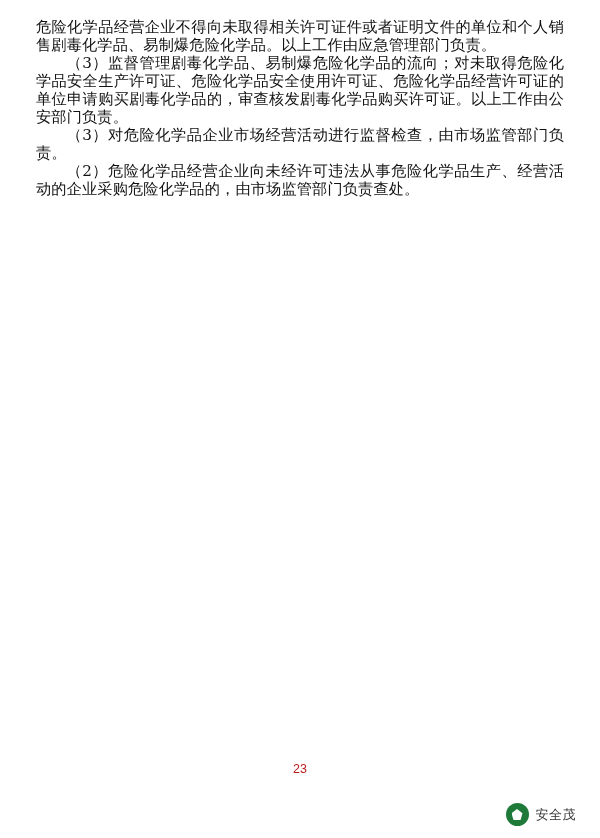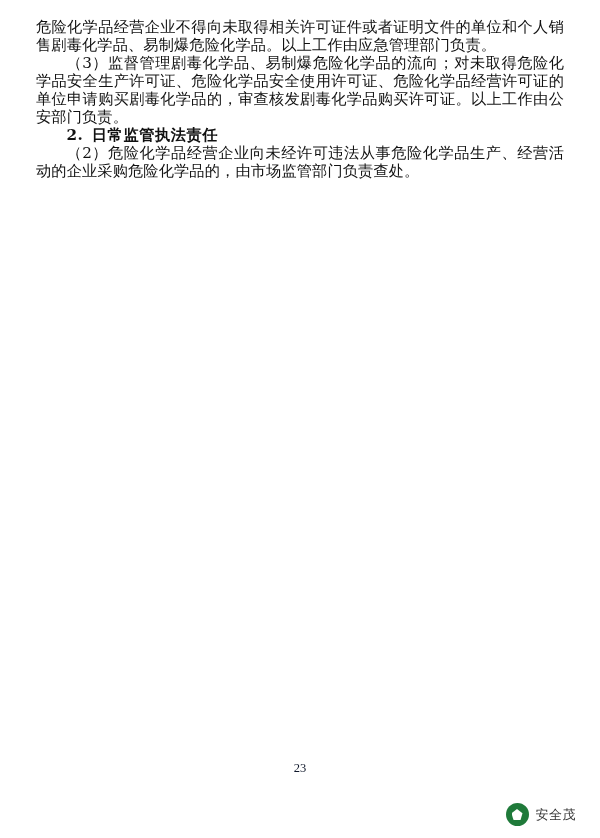--- a/index.html
+++ b/index.html
@@ -45,22 +45,22 @@
   .heading .num {
     margin-right: 0.55em;
   }
   .page-number {
     position: absolute;
     left: 0;
     right: 0;
     bottom: 62px;
     text-align: center;
     font-size: 12.5px;
-    font-family: Liberation Serif, serif;
-    color: #0f172a;
+    font-family: Liberation Sans, sans-serif;
+    color: #b91c1c;
   }
   .footer-brand {
     position: absolute;
     right: 24px;
     bottom: 12px;
     display: flex;
     align-items: center;
     gap: 7px;
   }
   .footer-logo {
@@ -91,24 +91,22 @@
   }
 </style>
 </head>
 <body>
 
 <div class="page">
 
   <div class="body-text">
     <p class="para">危险化学品经营企业不得向未取得相关许可证件或者证明文件的单位和个人销售剧毒化学品、易制爆危险化学品。以上工作由应急管理部门负责。</p>
     <p class="para indent">（3）监督管理剧毒化学品、易制爆危险化学品的流向；对未取得危险化学品安全生产许可证、危险化学品安全使用许可证、危险化学品经营许可证的单位申请购买剧毒化学品的，审查核发剧毒化学品购买许可证。以上工作由公安部门负责。</p>
+    <p class="para indent">（3）对危险化学品企业市场经营活动进行监督检查，由市场监管部门负责。</p>
 
-    <p class="heading">
-      <span class="num">2.</span><span>日常监管执法责任</span>
-    </p>
 
     <p class="para indent">（2）危险化学品经营企业向未经许可违法从事危险化学品生产、经营活动的企业采购危险化学品的，由市场监管部门负责查处。</p>
   </div>
 
   <div class="page-number">23</div>
 
   <div class="footer-brand">
     <span class="footer-logo"></span>
     <span class="footer-text">安全茂</span>
   </div>

